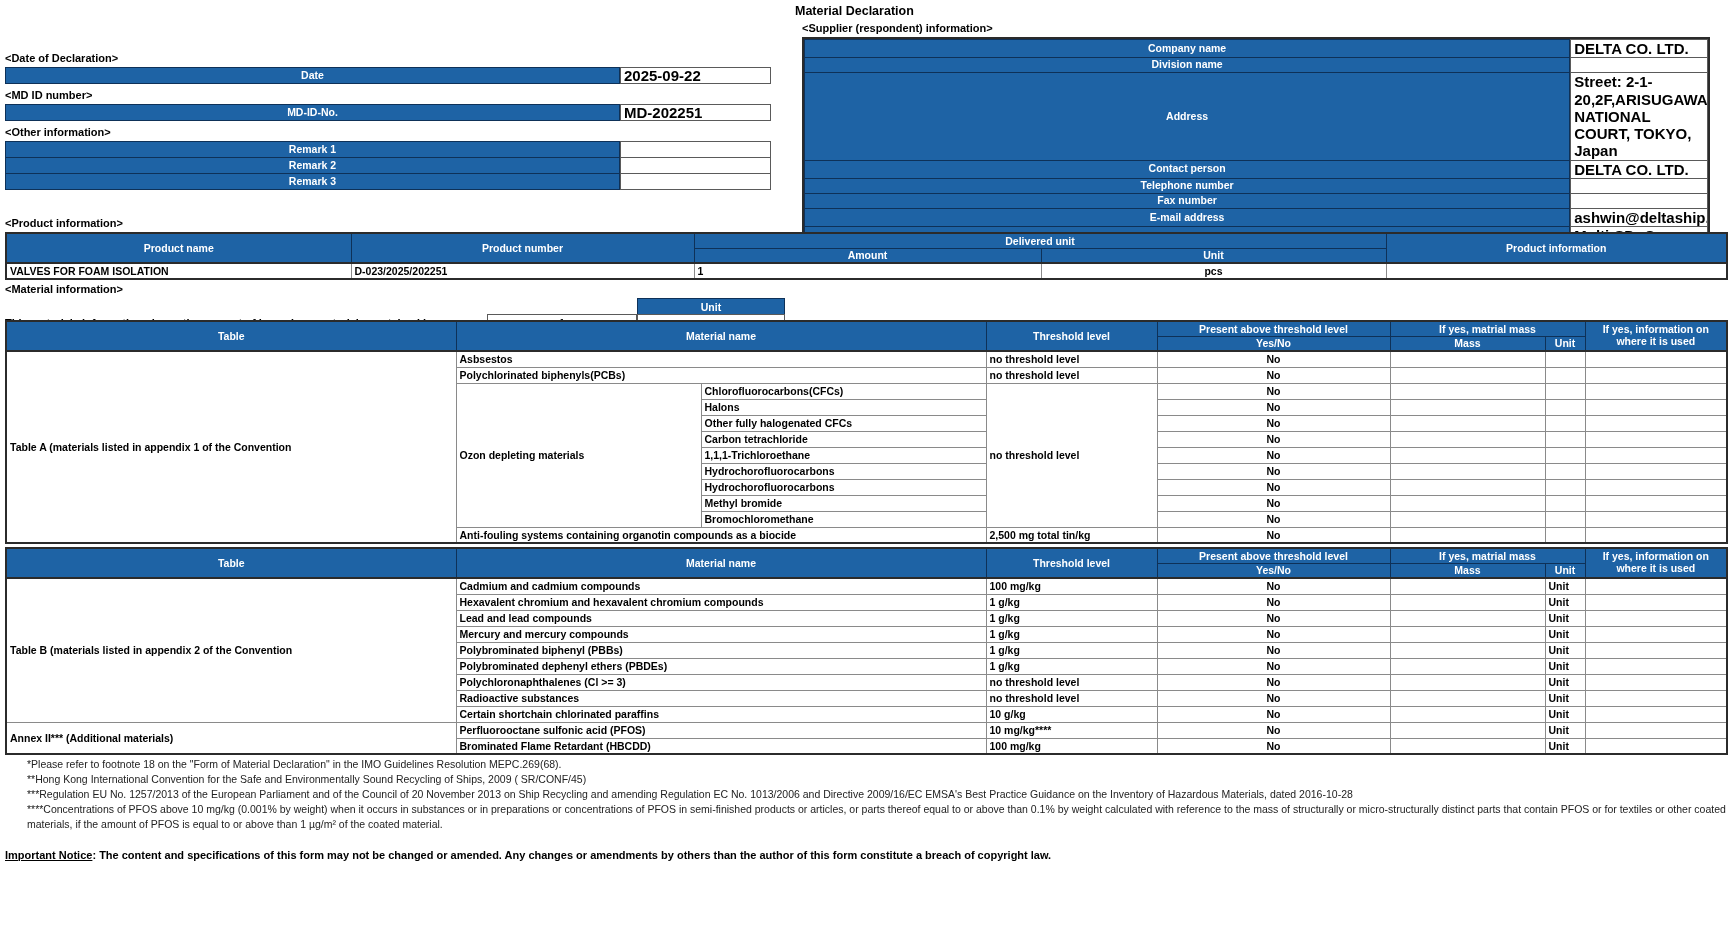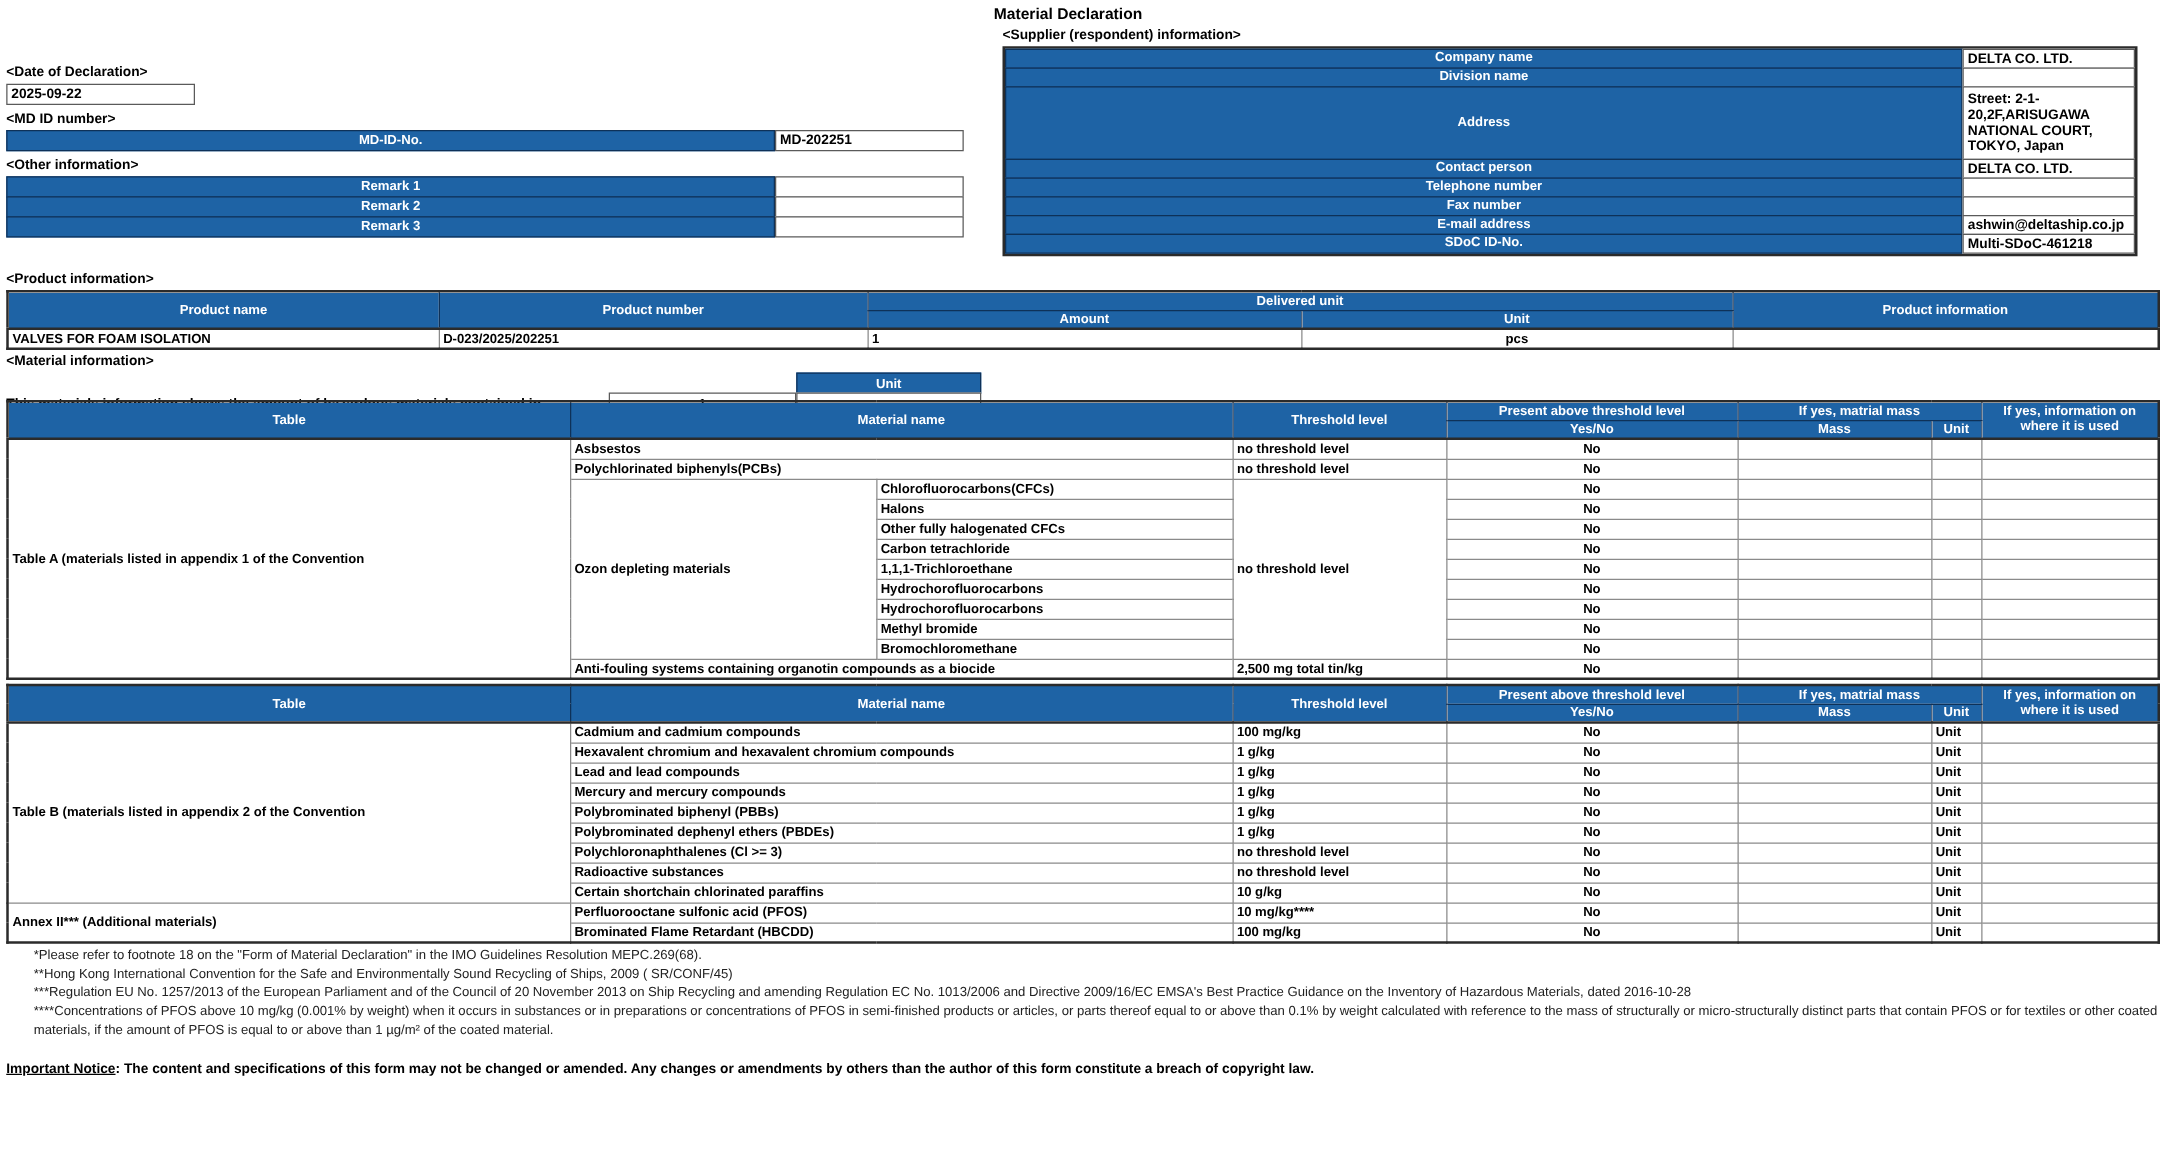--- a/index.html
+++ b/index.html
@@ -12,21 +12,21 @@
   html,body{width:1734px;height:941px;background:#fff;overflow:hidden;
     font-family:"Liberation Sans", sans-serif;color:#000;}
   .abs{position:absolute;}
 
   .sec-label{font-weight:700;font-size:11px;line-height:13px;}
 
   
   .frow{display:flex;}
   .blue-cell{background:var(--blue);color:#fff;font-weight:700;font-size:10.5px;
     display:flex;align-items:center;justify-content:center;border:1px solid #0e3158;text-align:center;line-height:1.1;}
-  .val-cell{background:#fff;border:1px solid var(--cellborder);font-weight:700;font-size:11px;
+  .val-cell{background:#fff;border:1px solid var(--cellborder);font-weight:700;font-size:15px;
     display:flex;align-items:center;padding:0 3px;overflow:hidden;line-height:1.15;}
 
   
   #left-panel{left:5px;top:52px;width:766px;}
   #left-panel .sec-label{margin:5px 0 2px;}
   #left-panel .sec-label:first-child{margin-top:0;}
   #left-panel .frow{height:17px;}
   #left-panel .blue-cell{width:615px;}
   #left-panel .val-cell{width:151px;}
   .stack .frow{margin-top:-1px;}
@@ -78,20 +78,21 @@
   .notice .nlabel{text-decoration:underline;}
 </style>
 </head>
 <body>
 
 <div id="title" class="abs">Material Declaration</div>
 
 <div id="left-panel" class="abs">
   <div class="sec-label">&lt;Date of Declaration&gt;</div>
   <div class="frow">
+    <div class="blue-cell">Date</div>
     <div class="val-cell">2025-09-22</div>
   </div>
   <div class="sec-label">&lt;MD ID number&gt;</div>
   <div class="frow">
     <div class="blue-cell">MD-ID-No.</div>
     <div class="val-cell">MD-202251</div>
   </div>
   <div class="sec-label">&lt;Other information&gt;</div>
   <div class="stack">
     <div class="frow">

